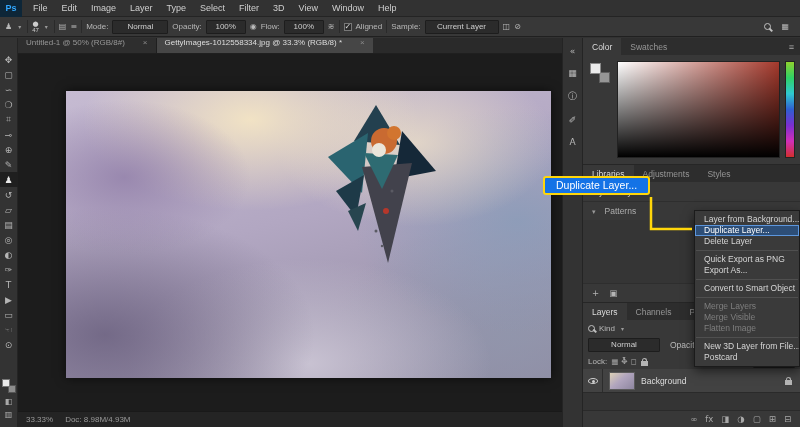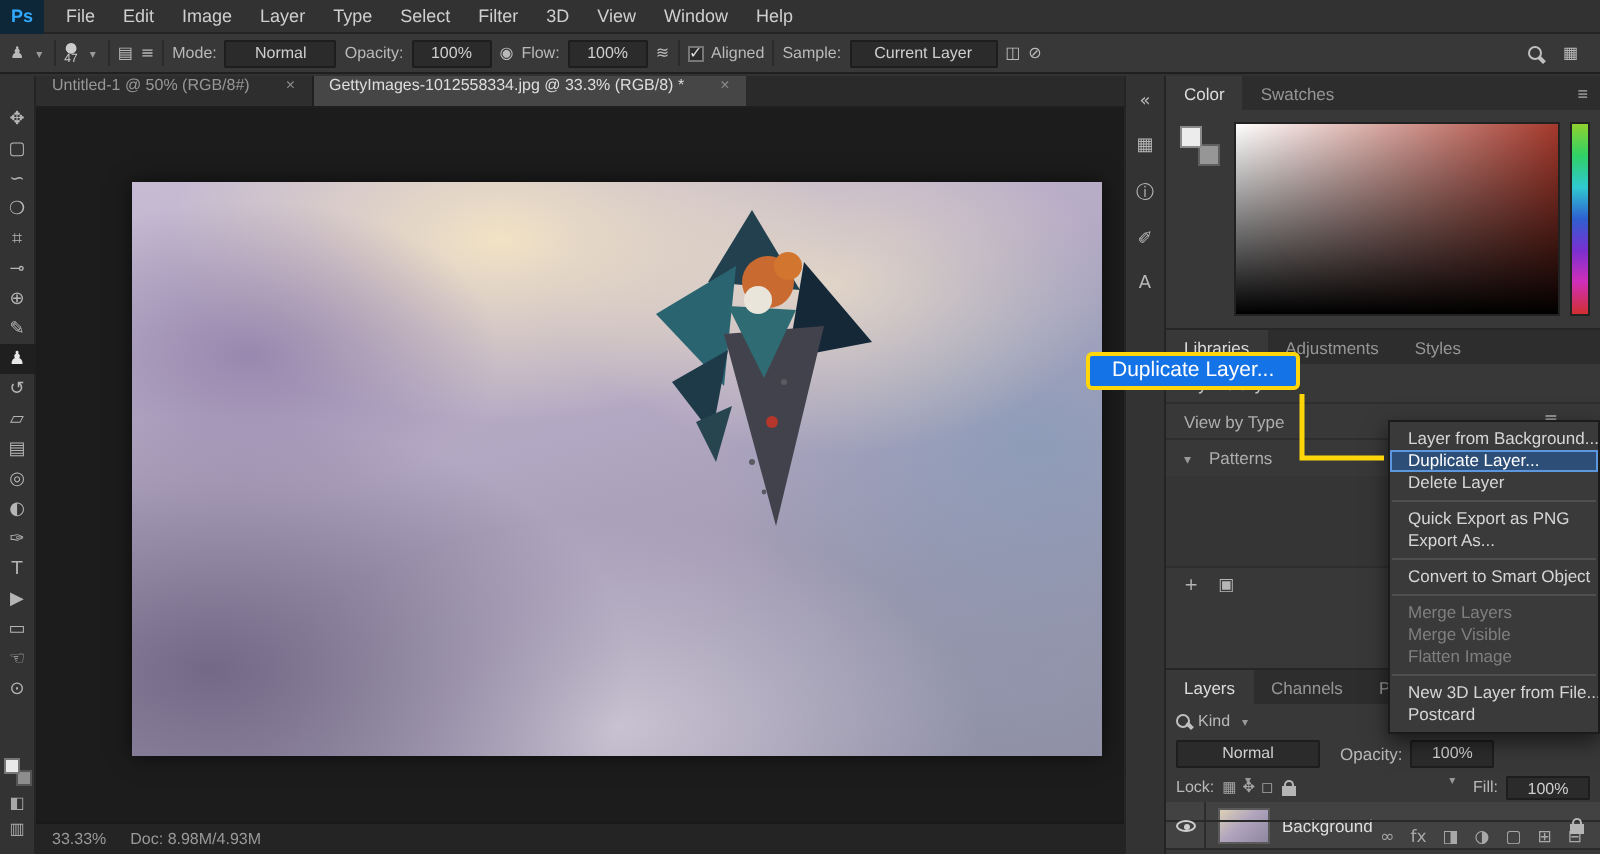--- a/index.html
+++ b/index.html
@@ -83,21 +83,21 @@
   .huestrip { width:10px; border:1px solid #222;
     background: linear-gradient(to bottom,#8fd12f,#2fd166,#2fc9d1,#2f5fd1,#7a2fd1,#d12fb8,#d12f2f); }
 
   .panel-library { height:138px; flex:none; border-top:1px solid #262626; display:flex; flex-direction:column;justify-content:space-between; }
   .lib-row { height:20px; display:flex; align-items:center; gap:5px; padding:0 9px; color:#c6c6c6; border-bottom:1px solid #2e2e2e; flex:none; }
   .lib-row.sub { height:18px; color:#aeaeae; }
   .disc::before { content:"▾"; font-size:7px; color:#9a9a9a; margin-right:4px; }
   .lib-space { flex:1; background:#353535; }
   .lib-bottom { height:19px; display:flex; align-items:center; gap:10px; padding:0 9px; border-top:1px solid #2e2e2e; color:#b5b5b5; flex:none; }
 
-  .panel-layers { flex:1; border-top:1px solid #262626; display:flex; flex-direction:column; min-height:0;margin-top:32px; }
+  .panel-layers { flex:1; border-top:1px solid #262626; display:flex; flex-direction:column; min-height:0; }
   .lay-row { display:flex; align-items:center; gap:4px; padding:0 5px; flex:none; color:#b9b9b9;text-align:center; }
   .filter-row { height:16px; font-size:8px; }
   .filter-icons { margin-left:auto; display:flex; gap:3px; }
   .filter-icons .glyph { font-size:8px; color:#a5a5a5; }
   .blend-row { height:18px; }
   .lock-row { height:15px; font-size:8px; }
   .lock-icons { display:flex; gap:3px; }
   .lock-icons .glyph { font-size:7.5px; color:#a5a5a5; }
   .mini-lock { width:7px; height:5px; background:#b5b5b5; position:relative; margin-top:3px; }
   .mini-lock::before { content:""; position:absolute; top:-3px; left:1px; width:3px; height:3px; border:1px solid #b5b5b5; border-bottom:none; border-radius:3px 3px 0 0; }
@@ -359,25 +359,20 @@
     <div class="panel-library">
       <div class="ptabs">
         <div class="ptab active">Libraries</div>
         <div class="ptab">Adjustments</div>
         <div class="ptab">Styles</div>
       </div>
       <div class="lib-row">
         <span>My Library</span>
         <span class="chev"></span>
       </div>
-      <div class="lib-row sub">
-        <span>View by Type</span>
-        <span style="margin-left:auto" class="glyph">≣</span>
-        <span class="chev"></span>
-      </div>
       <div class="lib-row sub" style="border-bottom:none">
         <span class="disc"></span>
         <span>Patterns</span>
       </div>
       <div class="lib-space"></div>
       <div class="lib-bottom">
 
       <span class="glyph"><span>+</span></span>
           <span class="glyph"><span>▣</span></span>
         </div>

